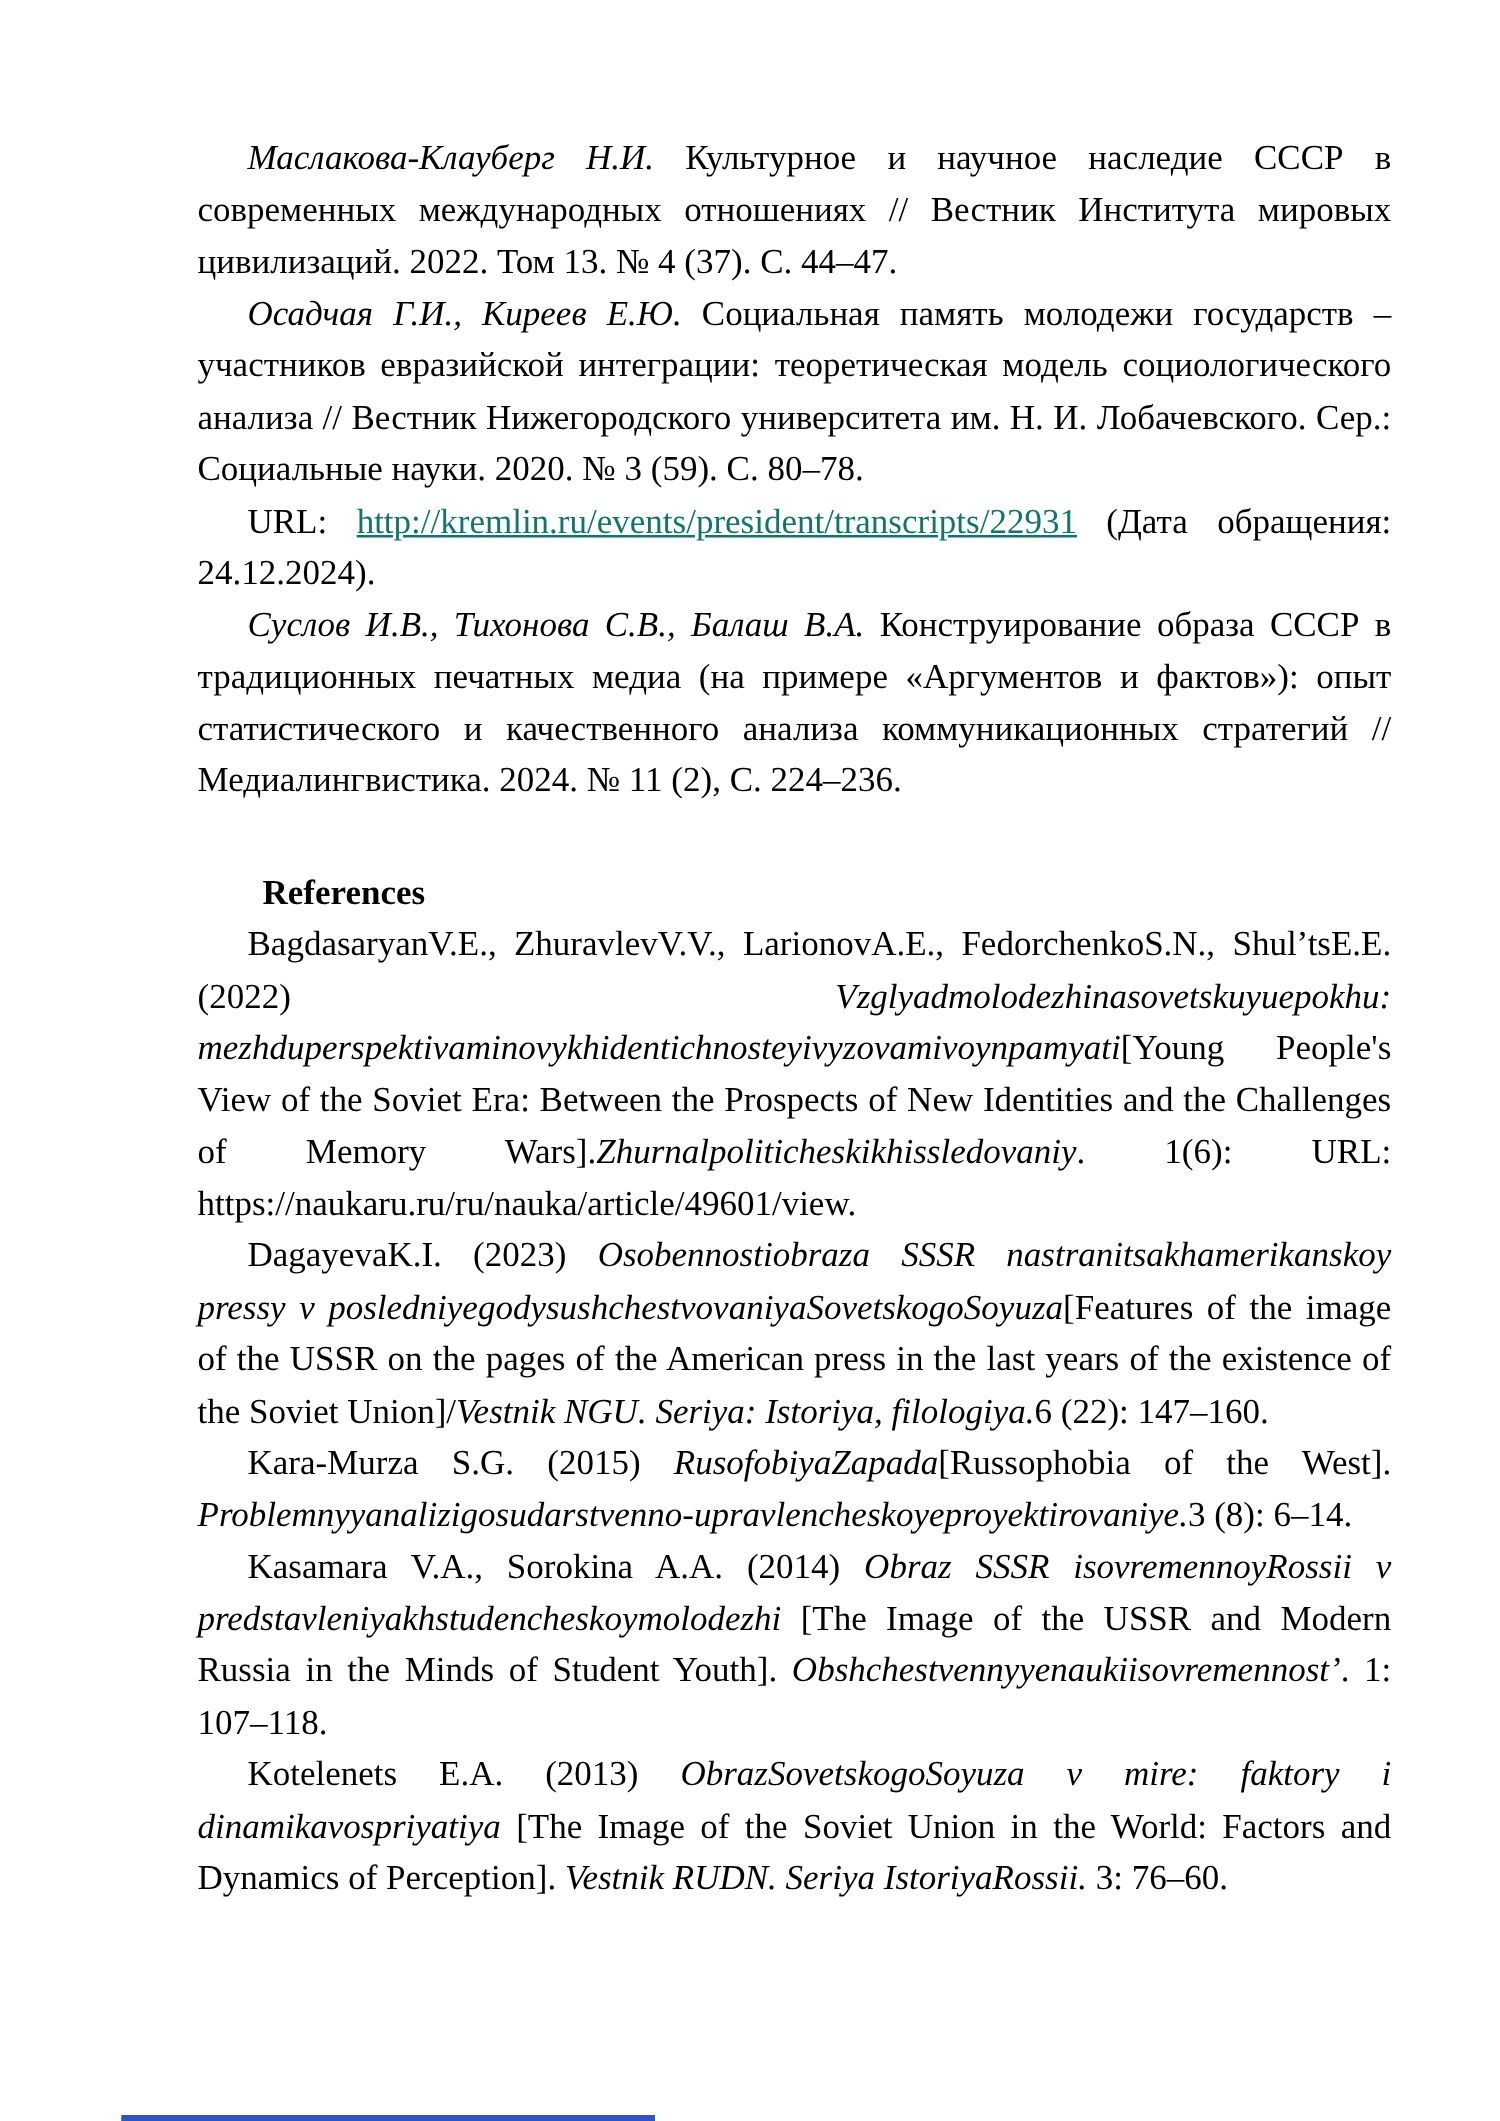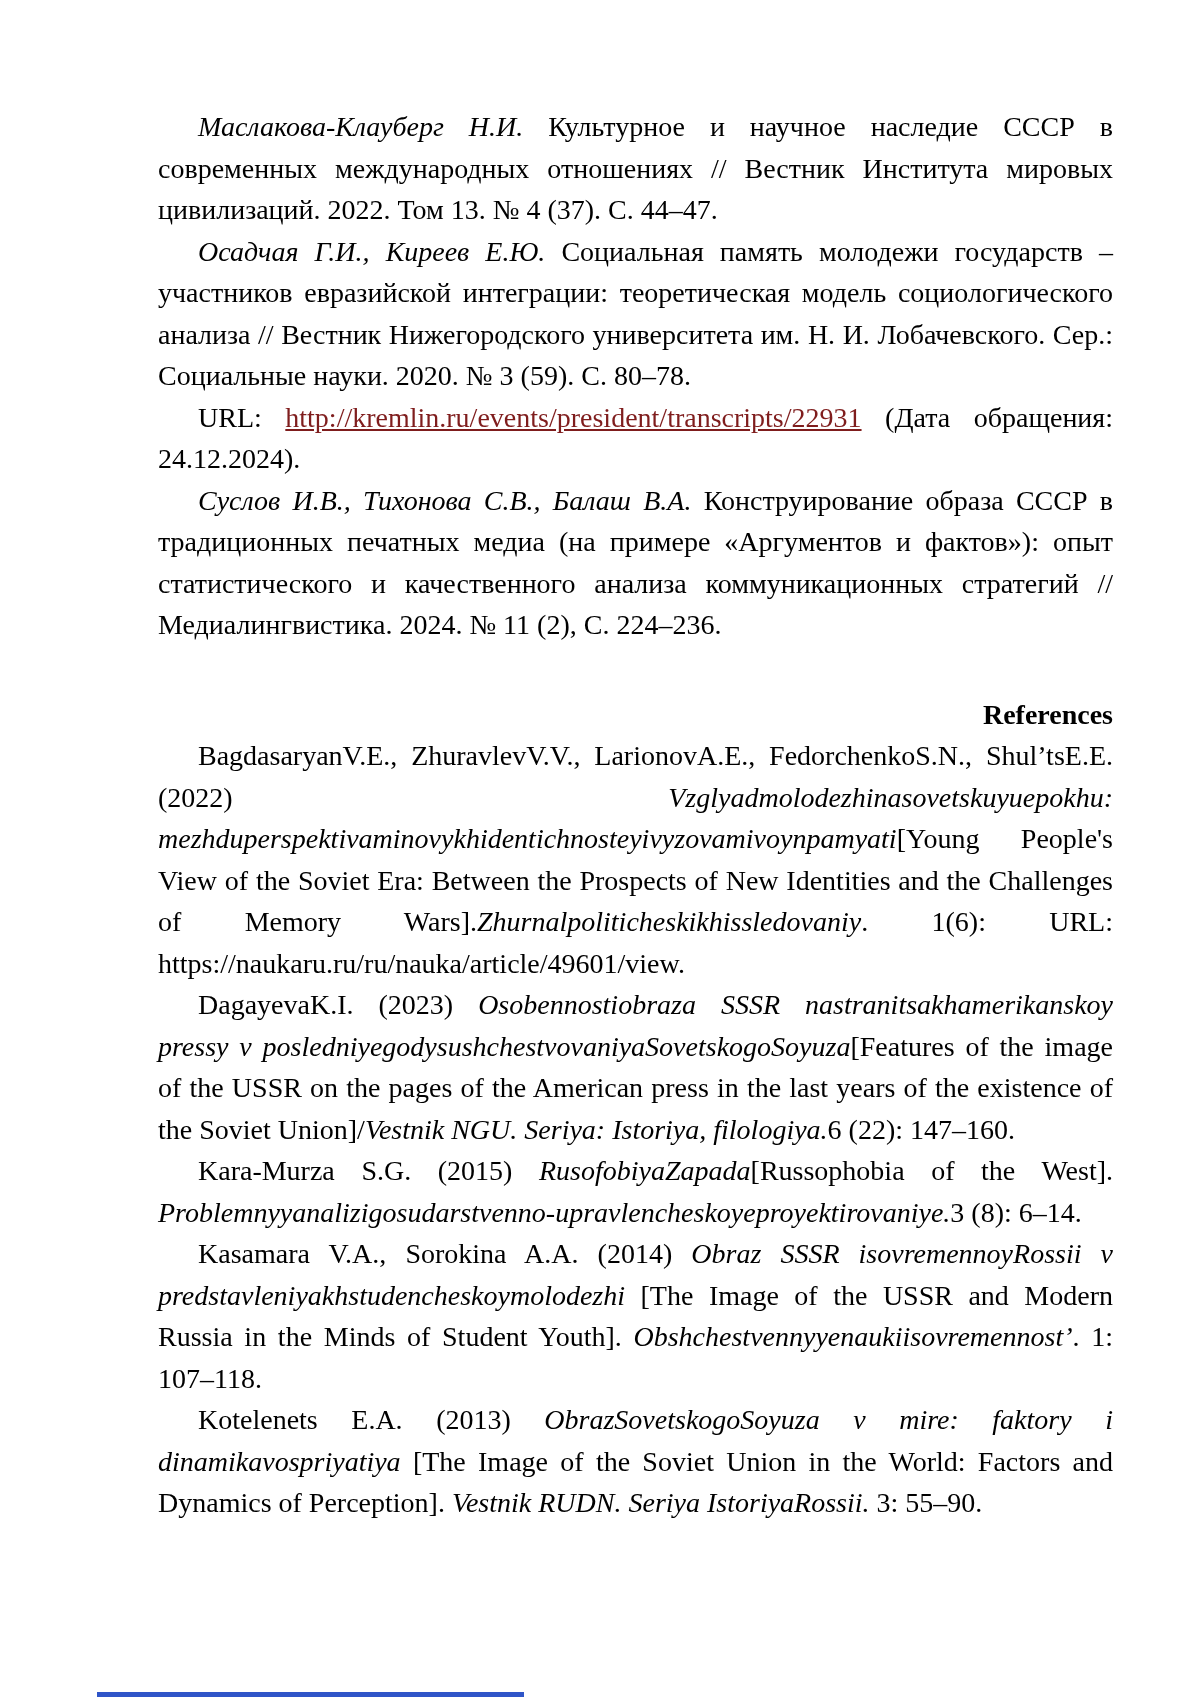--- a/index.html
+++ b/index.html
@@ -29,31 +29,31 @@
   }
   .para {
     margin: 0;
     text-indent: 40px;
     text-align: justify;
     text-justify: inter-word;
   }
   .seg-i { font-style: italic; }
   .seg-r { font-style: normal; }
   .hyperlink {
-    color: #7f1d1d;
+    color: #0f766e;
     text-decoration: underline;
     cursor: pointer;
   }
   .references-heading {
-    margin: 0;
+    margin: 12px;
     margin-top: 48px;
     margin-bottom: 0;
     text-indent: 40px;
     font-weight: bold;
-    text-align: right;
+    text-align: left;
   }
   .clipped-link-fragment {
     position: absolute;
     left: 97px;
     bottom: 0;
     width: 427px;
     height: 5px;
     background: #2F55C8;
   }
 </style>
@@ -67,17 +67,17 @@
         <p class="para"><span class="seg-i">Осадчая Г.И., Киреев Е.Ю.</span><span class="seg-r"> Социальная память молодежи государств – участников евразийской интеграции: теоретическая модель социологического анализа // Вестник Нижегородского университета им. Н. И. Лобачевского. Сер.: Социальные науки. 2020. № 3 (59). С. 80–78.</span></p>
         <p class="para"><span class="seg-r">URL: </span><a class="hyperlink" href="#">http://kremlin.ru/events/president/transcripts/22931</a><span class="seg-r"> (Дата обращения: 24.12.2024).</span></p>
         <p class="para"><span class="seg-i">Суслов И.В., Тихонова С.В., Балаш В.А.</span><span class="seg-r"> Конструирование образа СССР в традиционных печатных медиа (на примере «Аргументов и фактов»): опыт статистического и качественного анализа коммуникационных стратегий // Медиалингвистика. 2024. № 11 (2), С. 224–236.</span></p>
       </div>
     <p class="references-heading">References</p>
     <div id="english-list">
         <p class="para"><span class="seg-r">BagdasaryanV.E., ZhuravlevV.V., LarionovA.E., FedorchenkoS.N., Shul’tsE.E. (2022) </span><span class="seg-i">Vzglyadmolodezhinasovetskuyuepokhu: mezhduperspektivaminovykhidentichnosteyivyzovamivoynpamyati</span><span class="seg-r">[Young People's View of the Soviet Era: Between the Prospects of New Identities and the Challenges of Memory Wars].</span><span class="seg-i">Zhurnalpoliticheskikhissledovaniy</span><span class="seg-r">. 1(6): URL: https://naukaru.ru/ru/nauka/article/49601/view.</span></p>
         <p class="para"><span class="seg-r">DagayevaK.I. (2023) </span><span class="seg-i">Osobennostiobraza SSSR nastranitsakhamerikanskoy pressy v posledniyegodysushchestvovaniyaSovetskogoSoyuza</span><span class="seg-r">[Features of the image of the USSR on the pages of the American press in the last years of the existence of the Soviet Union]/</span><span class="seg-i">Vestnik NGU. Seriya: Istoriya, filologiya.</span><span class="seg-r">6 (22): 147–160.</span></p>
         <p class="para"><span class="seg-r">Kara-Murza S.G. (2015) </span><span class="seg-i">RusofobiyaZapada</span><span class="seg-r">[Russophobia of the West]. </span><span class="seg-i">Problemnyyanalizigosudarstvenno-upravlencheskoyeproyektirovaniye.</span><span class="seg-r">3 (8): 6–14.</span></p>
         <p class="para"><span class="seg-r">Kasamara V.A., Sorokina A.A. (2014) </span><span class="seg-i">Obraz SSSR isovremennoyRossii v predstavleniyakhstudencheskoymolodezhi</span><span class="seg-r"> [The Image of the USSR and Modern Russia in the Minds of Student Youth]. </span><span class="seg-i">Obshchestvennyyenaukiisovremennost’</span><span class="seg-r">. 1: 107–118.</span></p>
-        <p class="para"><span class="seg-r">Kotelenets E.A. (2013) </span><span class="seg-i">ObrazSovetskogoSoyuza v mire: faktory i dinamikavospriyatiya</span><span class="seg-r"> [The Image of the Soviet Union in the World: Factors and Dynamics of Perception]. </span><span class="seg-i">Vestnik RUDN. Seriya IstoriyaRossii.</span><span class="seg-r"> 3: 55–90.</span></p>
+        <p class="para"><span class="seg-r">Kotelenets E.A. (2013) </span><span class="seg-i">ObrazSovetskogoSoyuza v mire: faktory i dinamikavospriyatiya</span><span class="seg-r"> [The Image of the Soviet Union in the World: Factors and Dynamics of Perception]. </span><span class="seg-i">Vestnik RUDN. Seriya IstoriyaRossii.</span><span class="seg-r"> 3: 76–60.</span></p>
       </div>
   </div>
   <div class="clipped-link-fragment"></div>
 </div>
 
 </body></html>

